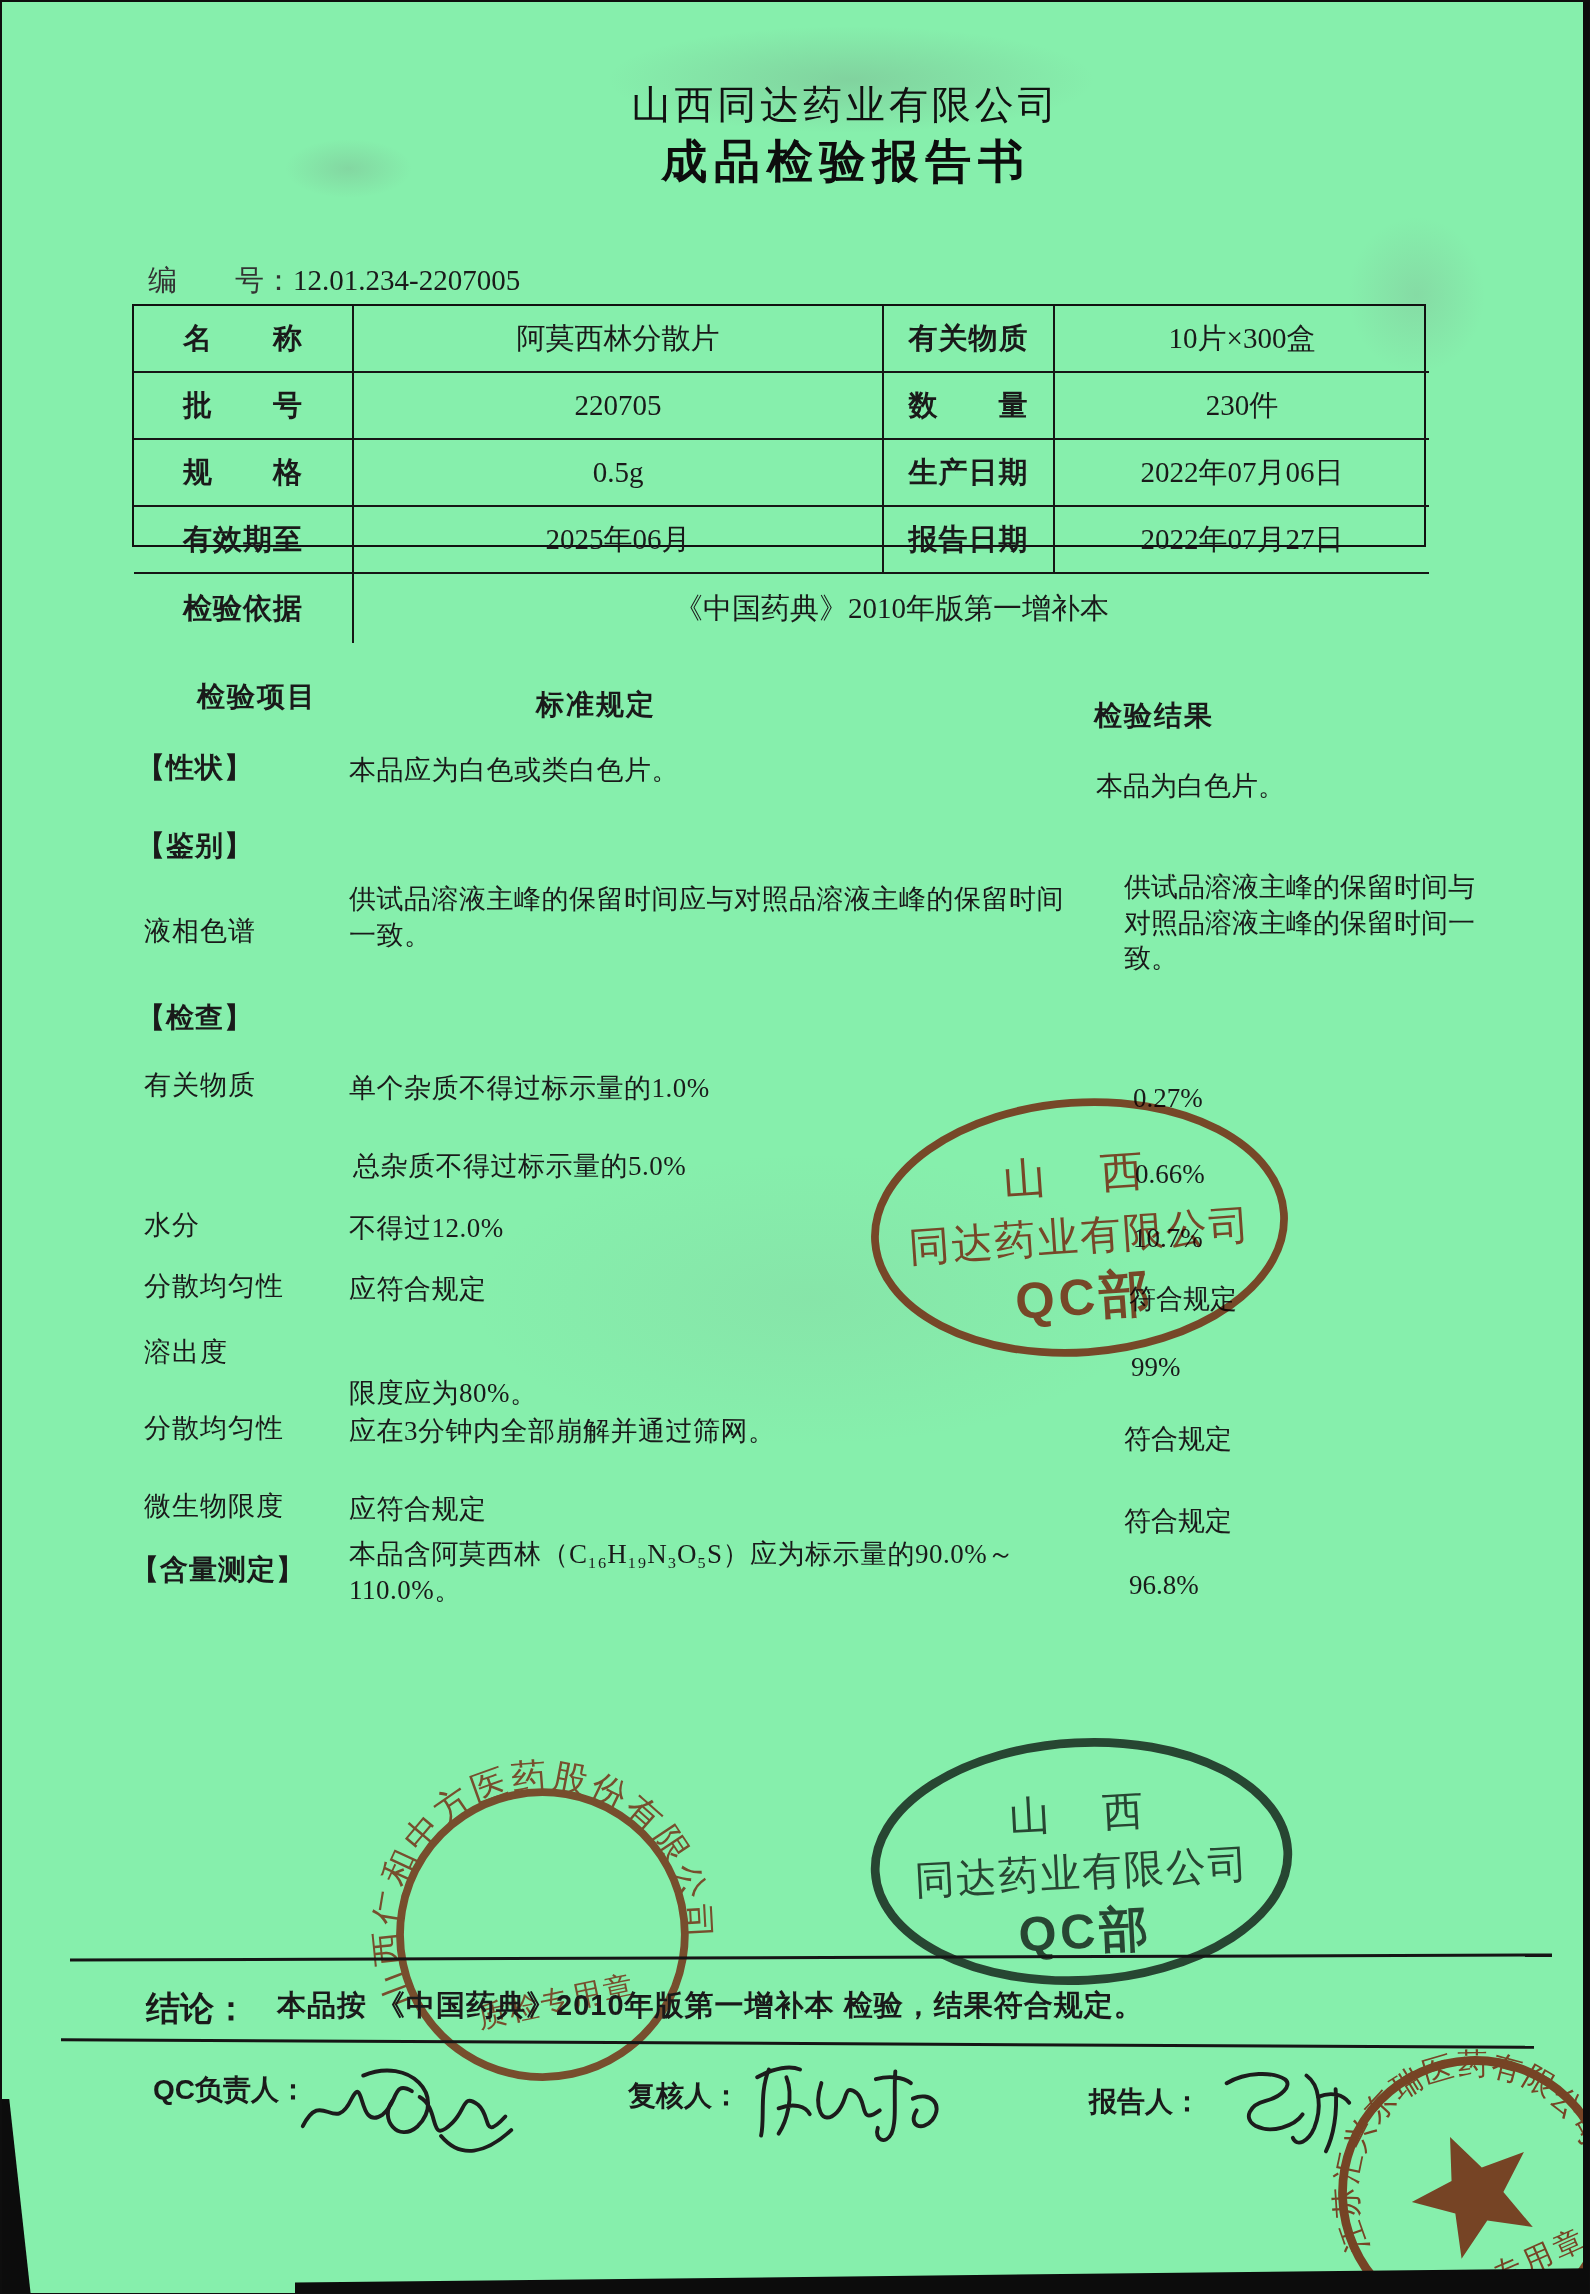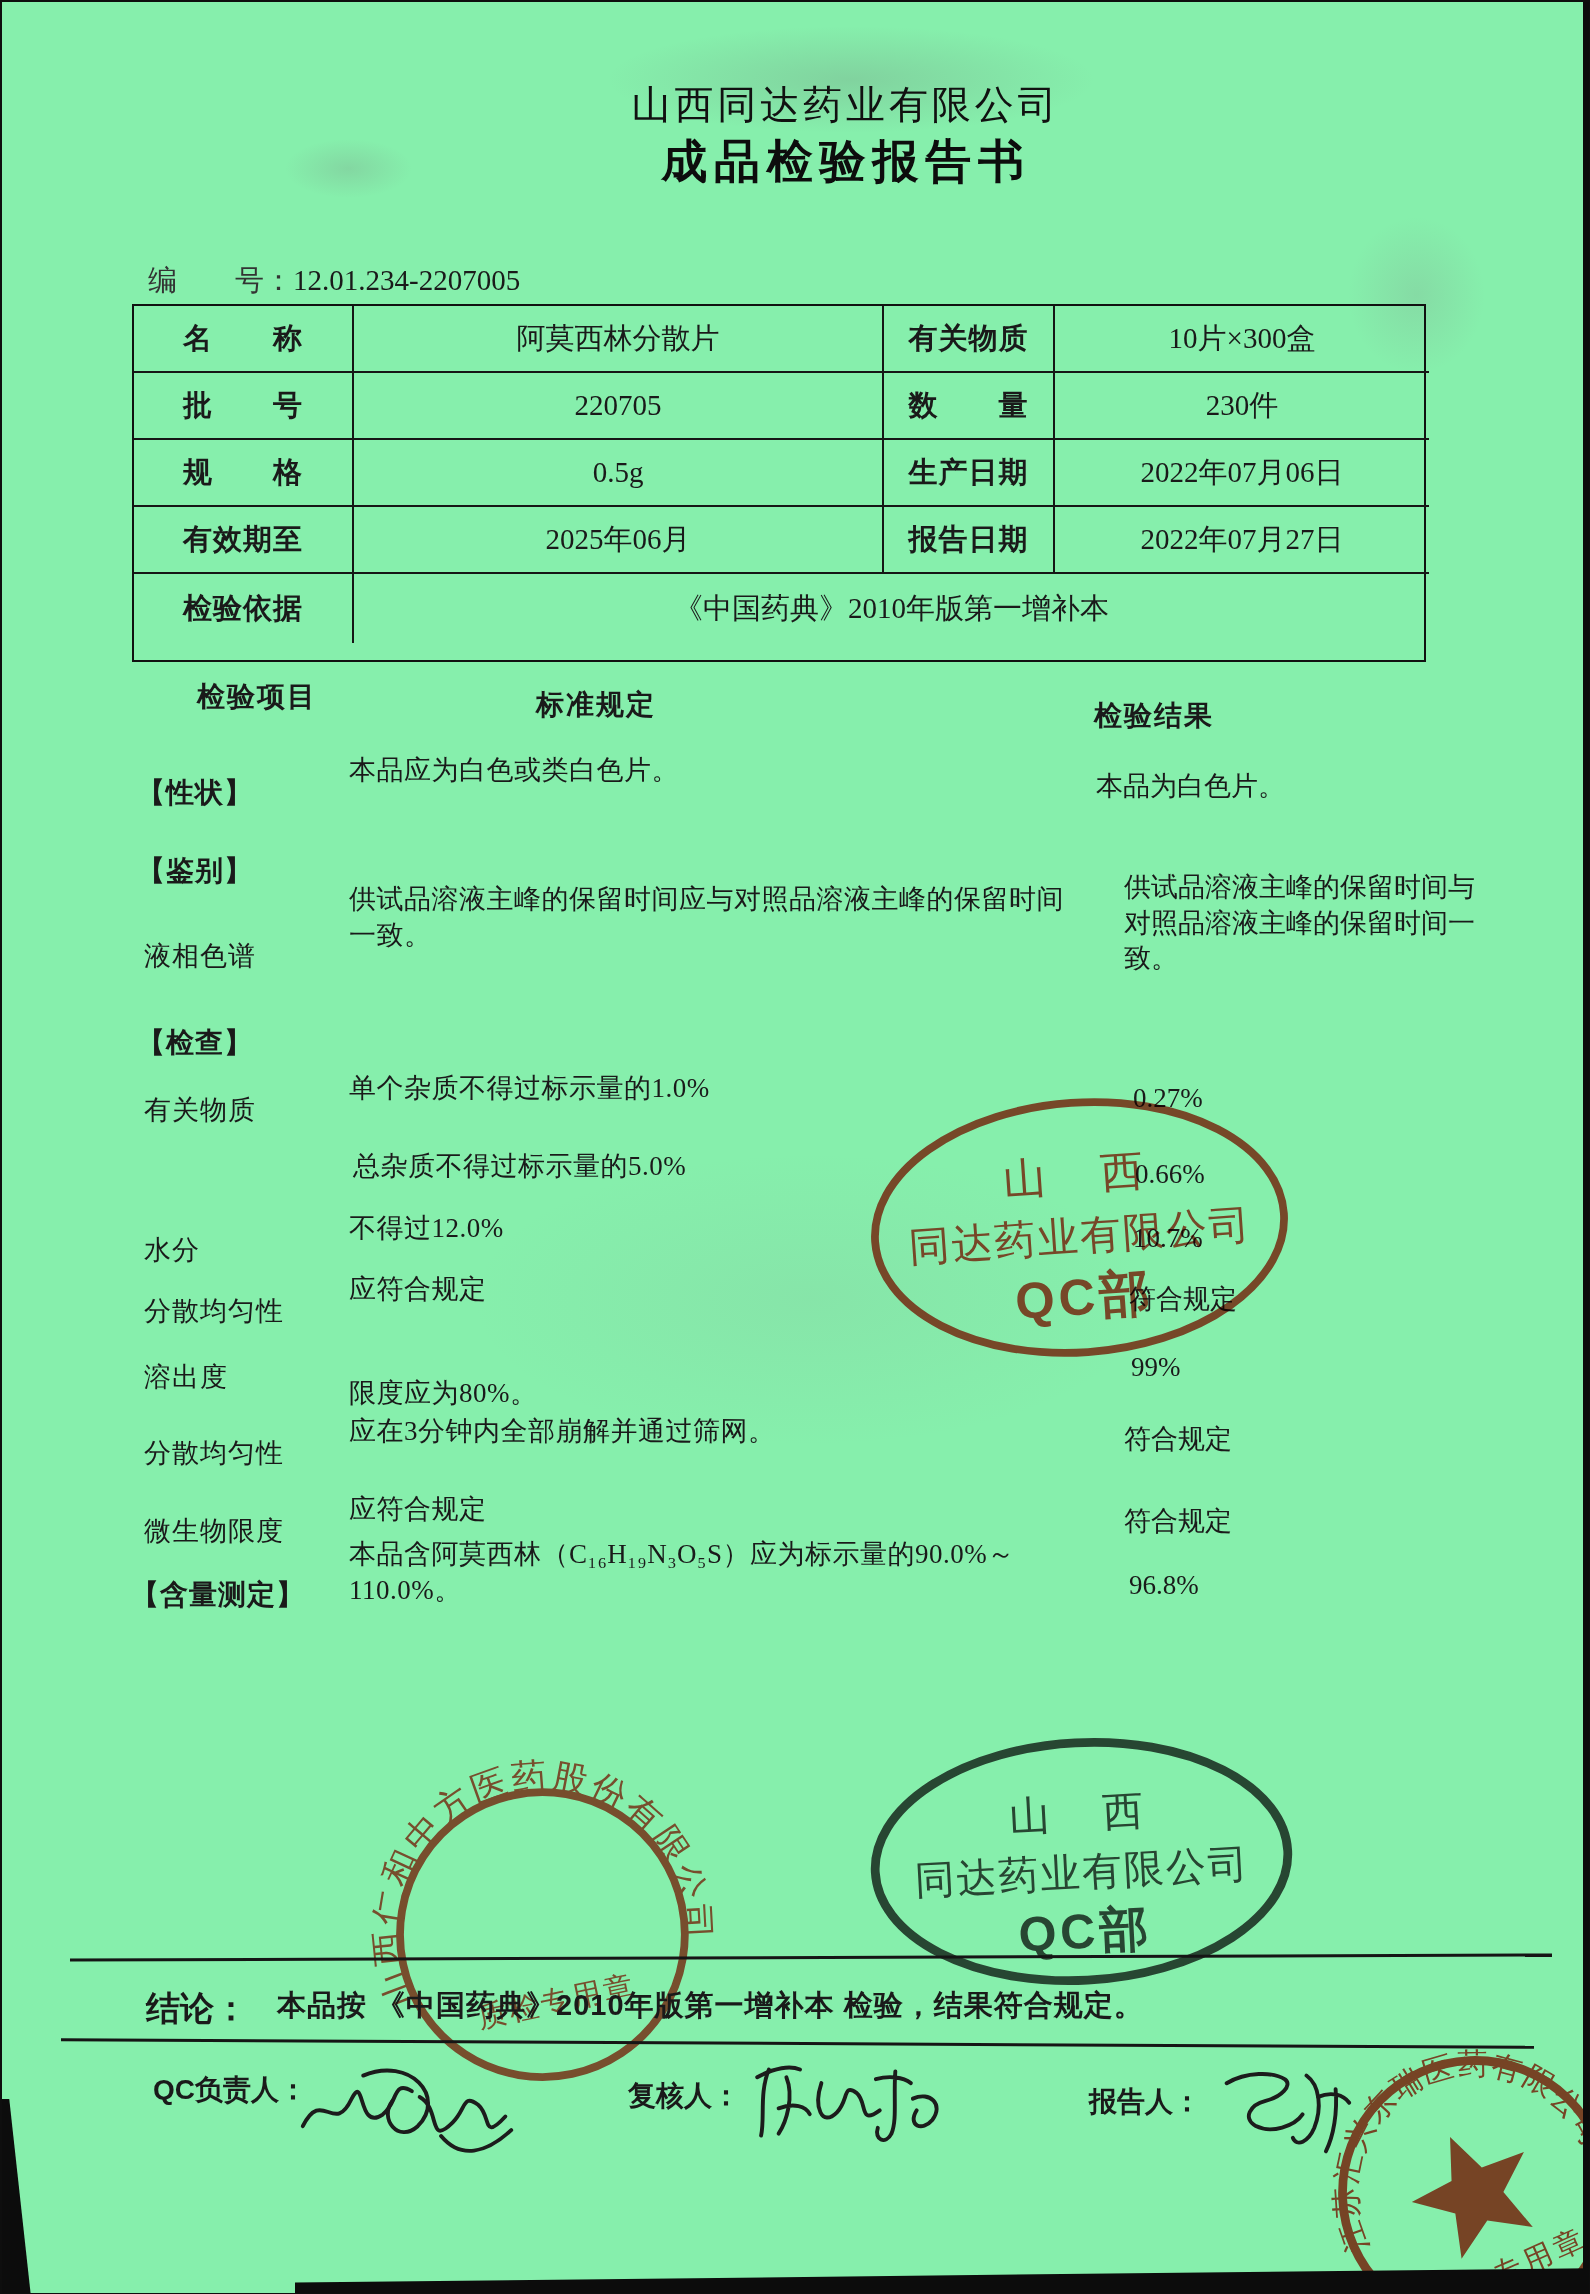--- a/index.html
+++ b/index.html
@@ -18,39 +18,39 @@
   }
   .report-title{
     left:410px;top:129px;width:868px;text-align:center;
     font-size:46px;font-weight:bold;letter-spacing:6.8px;color:#0d0d0d;
     font-family:"Liberation Sans", sans-serif;
   }
   .report-no{left:146px;top:259px;font-size:29px;}
   .report-no .lbl{color:#333;}
   
   .info-table{
-    left:130px;top:302px;width:1294px;height:358px;
+    left:130px;top:302px;width:1294px;height:243px;
     display:grid;box-sizing:border-box;
     grid-template-columns:220px 530px 171px 374px;
     grid-template-rows:67px 67px 67px 67px 69px;
     border:2.9px solid #111;
   }
   .cell{
     border-right:2px solid #161616;border-bottom:2px solid #161616;
     display:flex;align-items:center;justify-content:center;
     font-size:29px;box-sizing:border-box;
   }
   .cell.lab{font-family:"Liberation Sans", sans-serif;font-weight:600;letter-spacing:1px;}
   .cell.val{font-family:"Liberation Serif", serif;}
   .cell.noright{border-right:none;}
   .cell.nobottom{border-bottom:none;}
   .cell.span3{grid-column:2 / 5;}
   
   .colhead{font-family:"Liberation Sans", sans-serif;font-weight:700;font-size:28px;letter-spacing:2px;}
-  .item{font-size:27px;letter-spacing:1px;margin-top:25px;}
+  .item{font-size:27px;letter-spacing:1px;}
   .item.b{font-family:"Liberation Sans", sans-serif;font-weight:700;font-size:28px;}
   .std{font-size:27px;line-height:1.32;letter-spacing:0.5px;}
   .res{font-size:27px;line-height:1.32;}
   .rule{position:absolute;height:2.9px;background:#151515;}
   
   .stamp{mix-blend-mode:multiply;}
   svg text{font-family:"Liberation Sans", sans-serif;}
   
   .smudge{position:absolute;border-radius:50%;pointer-events:none;}
   .blackbar{position:absolute;background:#0c0c0c;}

